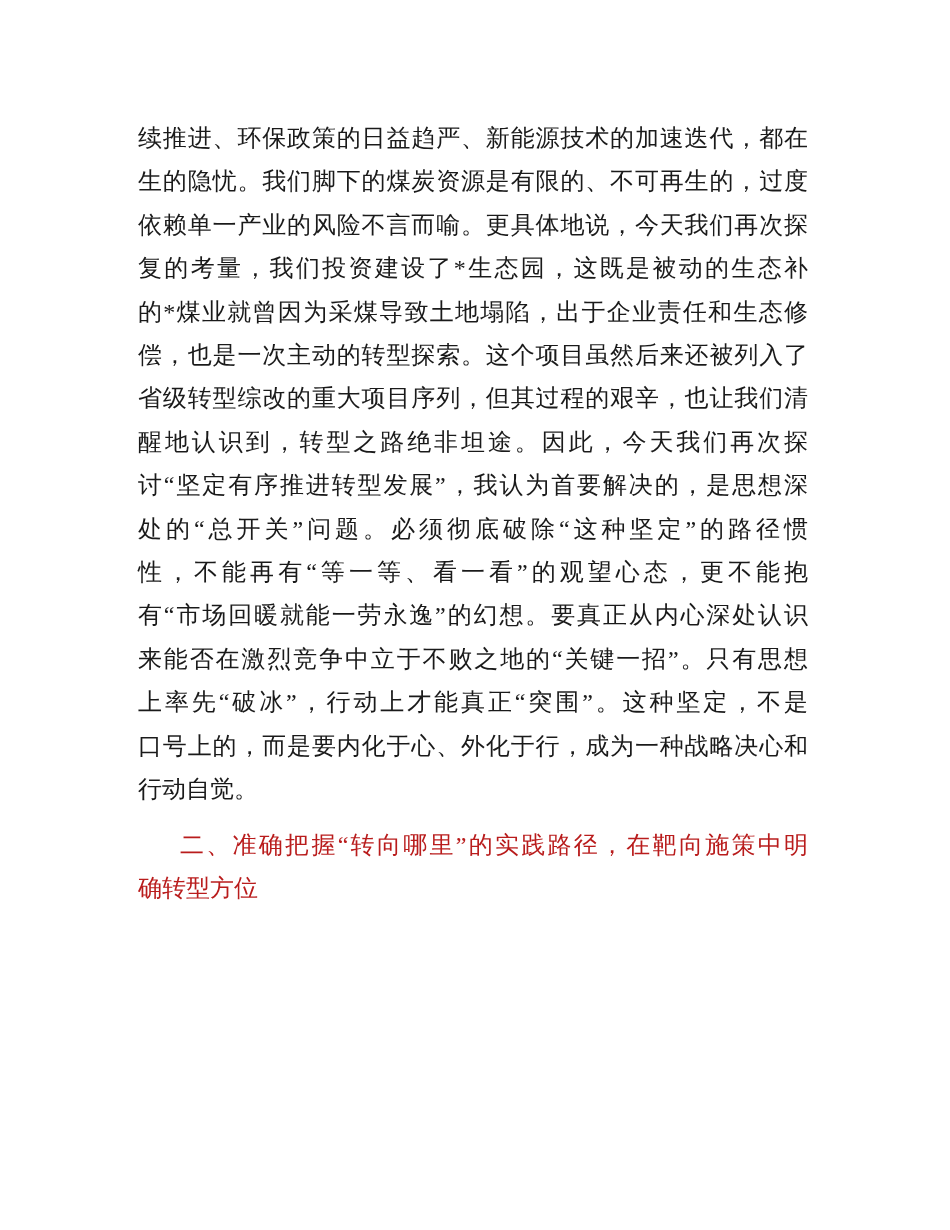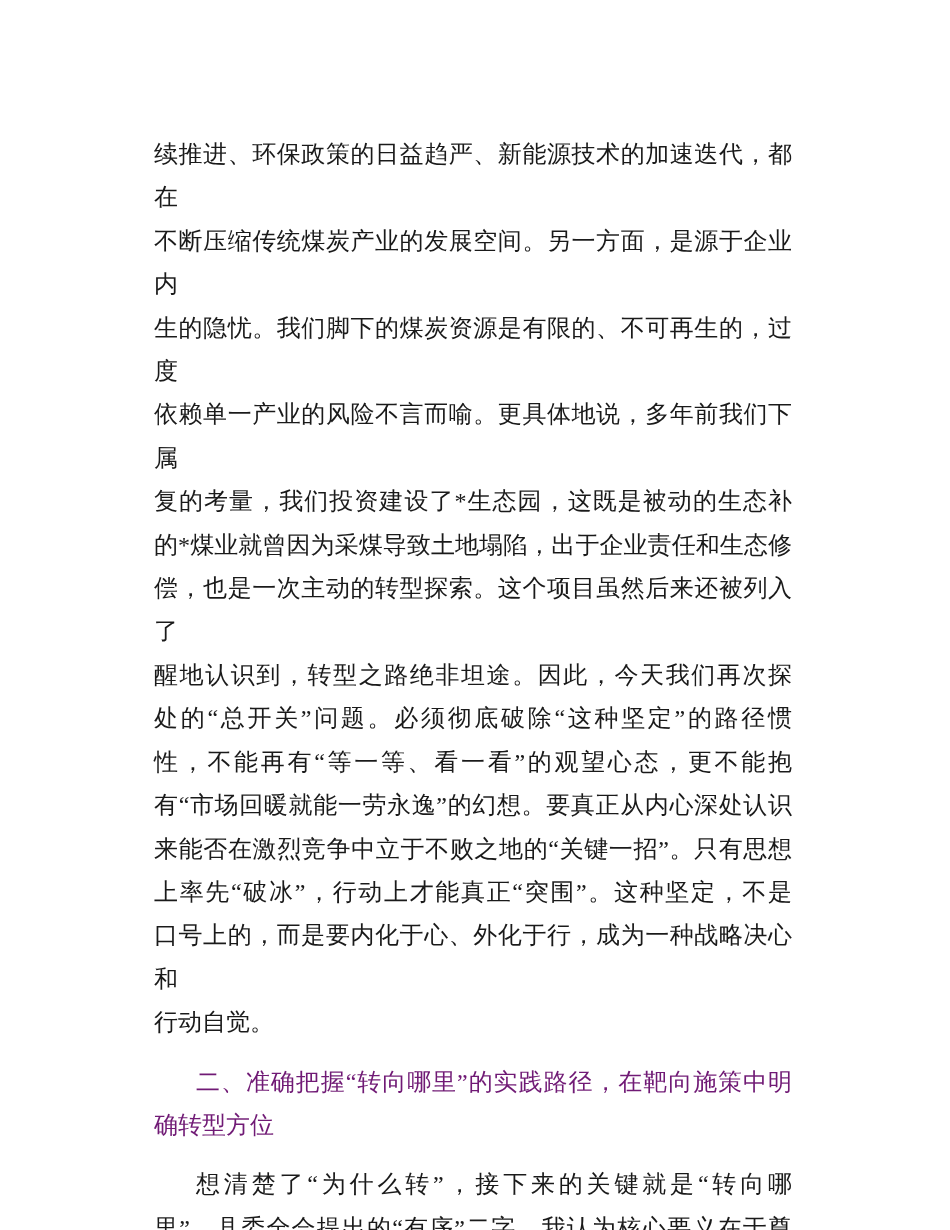--- a/index.html
+++ b/index.html
@@ -13,21 +13,21 @@
     height: 1230px;
     background: #ffffff;
     box-sizing: border-box;
     padding: 117px 142px 0 138px;
     overflow: hidden;
   }
   .doc {
     width: 670px;
   }
   .para {
-    margin: 16px;
+    margin: 0;
     padding: 0;
   }
   .para + .para {
     margin-top: 12px;
   }
   .line {
     font-family: "Liberation Serif", "DejaVu Serif", serif;
     font-size: 24px;
     line-height: 43.4px;
     color: #1a1a1a;
@@ -38,47 +38,44 @@
     text-align-last: justify;
   }
   .line.short {
     text-align: center;
     text-align-last: left;
   }
   .line.indent {
     text-indent: 42px;
   }
   .para.heading .line {
-    color: #701a75;
+    color: #b91c1c;
   }
 </style>
 </head>
 <body>
 
 <div class="page">
   <div class="doc">
       <div class="para body">
         <div class="line fill">续推进、环保政策的日益趋严、新能源技术的加速迭代，都在</div>
-        <div class="line fill">不断压缩传统煤炭产业的发展空间。另一方面，是源于企业内</div>
         <div class="line fill">生的隐忧。我们脚下的煤炭资源是有限的、不可再生的，过度</div>
-        <div class="line fill">依赖单一产业的风险不言而喻。更具体地说，多年前我们下属</div>
+        <div class="line fill">依赖单一产业的风险不言而喻。更具体地说，今天我们再次探</div>
         <div class="line fill">复的考量，我们投资建设了*生态园，这既是被动的生态补</div>
         <div class="line fill">的*煤业就曾因为采煤导致土地塌陷，出于企业责任和生态修</div>
         <div class="line fill">偿，也是一次主动的转型探索。这个项目虽然后来还被列入了</div>
+        <div class="line fill">省级转型综改的重大项目序列，但其过程的艰辛，也让我们清</div>
         <div class="line fill">醒地认识到，转型之路绝非坦途。因此，今天我们再次探</div>
+        <div class="line fill">讨“坚定有序推进转型发展”，我认为首要解决的，是思想深</div>
         <div class="line fill">处的“总开关”问题。必须彻底破除“这种坚定”的路径惯</div>
         <div class="line fill">性，不能再有“等一等、看一看”的观望心态，更不能抱</div>
         <div class="line fill">有“市场回暖就能一劳永逸”的幻想。要真正从内心深处认识</div>
         <div class="line fill">来能否在激烈竞争中立于不败之地的“关键一招”。只有思想</div>
         <div class="line fill">上率先“破冰”，行动上才能真正“突围”。这种坚定，不是</div>
         <div class="line fill">口号上的，而是要内化于心、外化于行，成为一种战略决心和</div>
         <div class="line short">行动自觉。</div>
       </div>
       <div class="para heading">
         <div class="line fill indent">二、准确把握“转向哪里”的实践路径，在靶向施策中明</div>
         <div class="line short">确转型方位</div>
       </div>
-      <div class="para body">
-        <div class="line fill indent">想清楚了“为什么转”，接下来的关键就是“转向哪</div>
-        <div class="line fill">里”。县委全会提出的“有序”二字，我认为核心要义在于尊</div>
-      </div>
     </div>
 </div>
 
 </body></html>

